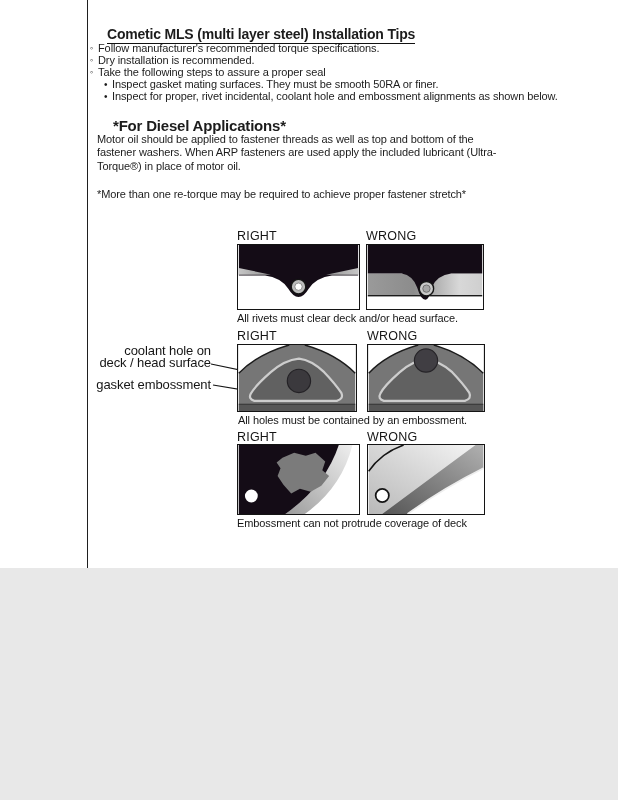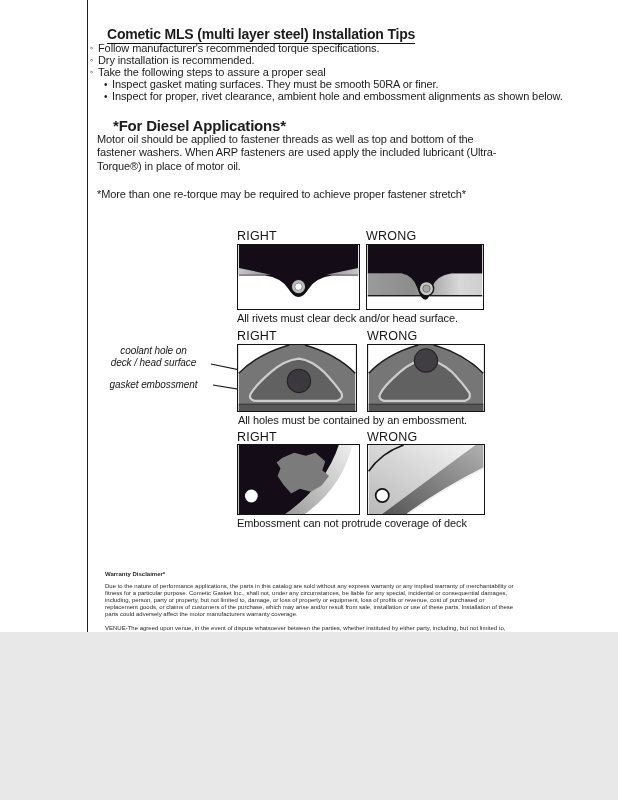--- a/index.html
+++ b/index.html
@@ -1,38 +1,38 @@
 <!DOCTYPE html>
 <html><head>
 <meta charset="utf-8">
 <style>
   html,body{margin:0;padding:0;background:#e8e8e8;}
   .page{
-    position:relative;width:618px;height:632px;background:#ffffff;
+    position:relative;width:618px;height:568px;background:#ffffff;
     font-family:"Liberation Sans", sans-serif;color:#1c1c1c;overflow:hidden;
   }
   .abs{position:absolute;}
   .vrule{left:87px;top:0;width:1.3px;height:800px;background:#1f1f1f;}
   .title{left:107px;top:26px;font-size:14px;font-weight:bold;letter-spacing:-0.2px;}
   .title span{display:inline-block;border-bottom:1.6px solid #111;padding-bottom:1px;}
   .bullets{left:90px;top:43px;font-size:11px;line-height:11.9px;letter-spacing:-0.1px;width:480px;}
   .brow{display:flex;}
   .brow .mk{width:8px;flex:0 0 8px;font-size:9px;}
   .brow.sub{padding-left:14px;}
   .brow.sub .mk{font-size:10px;}
   .h2{left:113px;top:117px;font-size:15px;font-weight:bold;letter-spacing:-0.2px;}
   .para{left:97px;width:416px;font-size:11px;line-height:13.3px;letter-spacing:-0.1px;}
   .p1{top:133px;}
   .p2{top:162px;}
   .p3{top:188px;}
   .dlabel{font-size:12.5px;letter-spacing:0.2px;color:#161616;}
   .dbox{border:1.6px solid #141414;background:#fff;box-sizing:border-box;}
   .dbox svg{display:block;width:100%;height:100%;}
   .caption{font-size:11px;letter-spacing:-0.1px;color:#161616;line-height:12.6px;}
-  .annot{font-size:10px;letter-spacing:-0.1px;color:#161616;text-align:center;line-height:11.6px;font-style:italic;}
+  .annot{font-size:13px;letter-spacing:-0.1px;color:#161616;text-align:right;line-height:11.6px;}
   .legal{left:105px;top:571px;width:412px;font-size:6px;line-height:7.1px;color:#2a2a2a;}
   .legal p{margin:0 0 6px 0;}
   .legal p.tight{margin-bottom:0;}
   .legal .lh{font-weight:bold;margin-bottom:5px;}
   .code{left:386px;top:757px;font-size:13.5px;letter-spacing:0.2px;color:#2e2e2e;margin-left:28px;}
 </style>
 </head>
 <body>
 
 <div class="page">
@@ -55,21 +55,21 @@
     <div class="brow">
       <span class="mk">◦</span>
       <span>Take the following steps to assure a proper seal</span>
     </div>
     <div class="brow sub">
       <span class="mk">•</span>
       <span>Inspect gasket mating surfaces.  They must be smooth 50RA or finer.</span>
     </div>
     <div class="brow sub">
       <span class="mk">•</span>
-      <span>Inspect for proper, rivet clearance, ambient hole and embossment alignments as shown below.</span>
+      <span>Inspect for proper, rivet incidental, coolant hole and embossment alignments as shown below.</span>
     </div>
   </div>
 
   <div class="abs h2">*For Diesel Applications*</div>
   <div class="abs para p1">Motor oil should be applied to fastener threads as well as top and bottom of the fastener washers. When ARP fasteners are used apply the included lubricant (Ultra-Torque®) in place of motor oil.</div>
   <div class="abs para p3">*More than one re-torque may be required to achieve proper fastener stretch*</div>
 
   <div class="abs dlabel" style="left:237px;top:229px;width:123px;">RIGHT</div>
   <div class="abs dlabel" style="left:366px;top:229px;width:118px;">WRONG</div>
 

